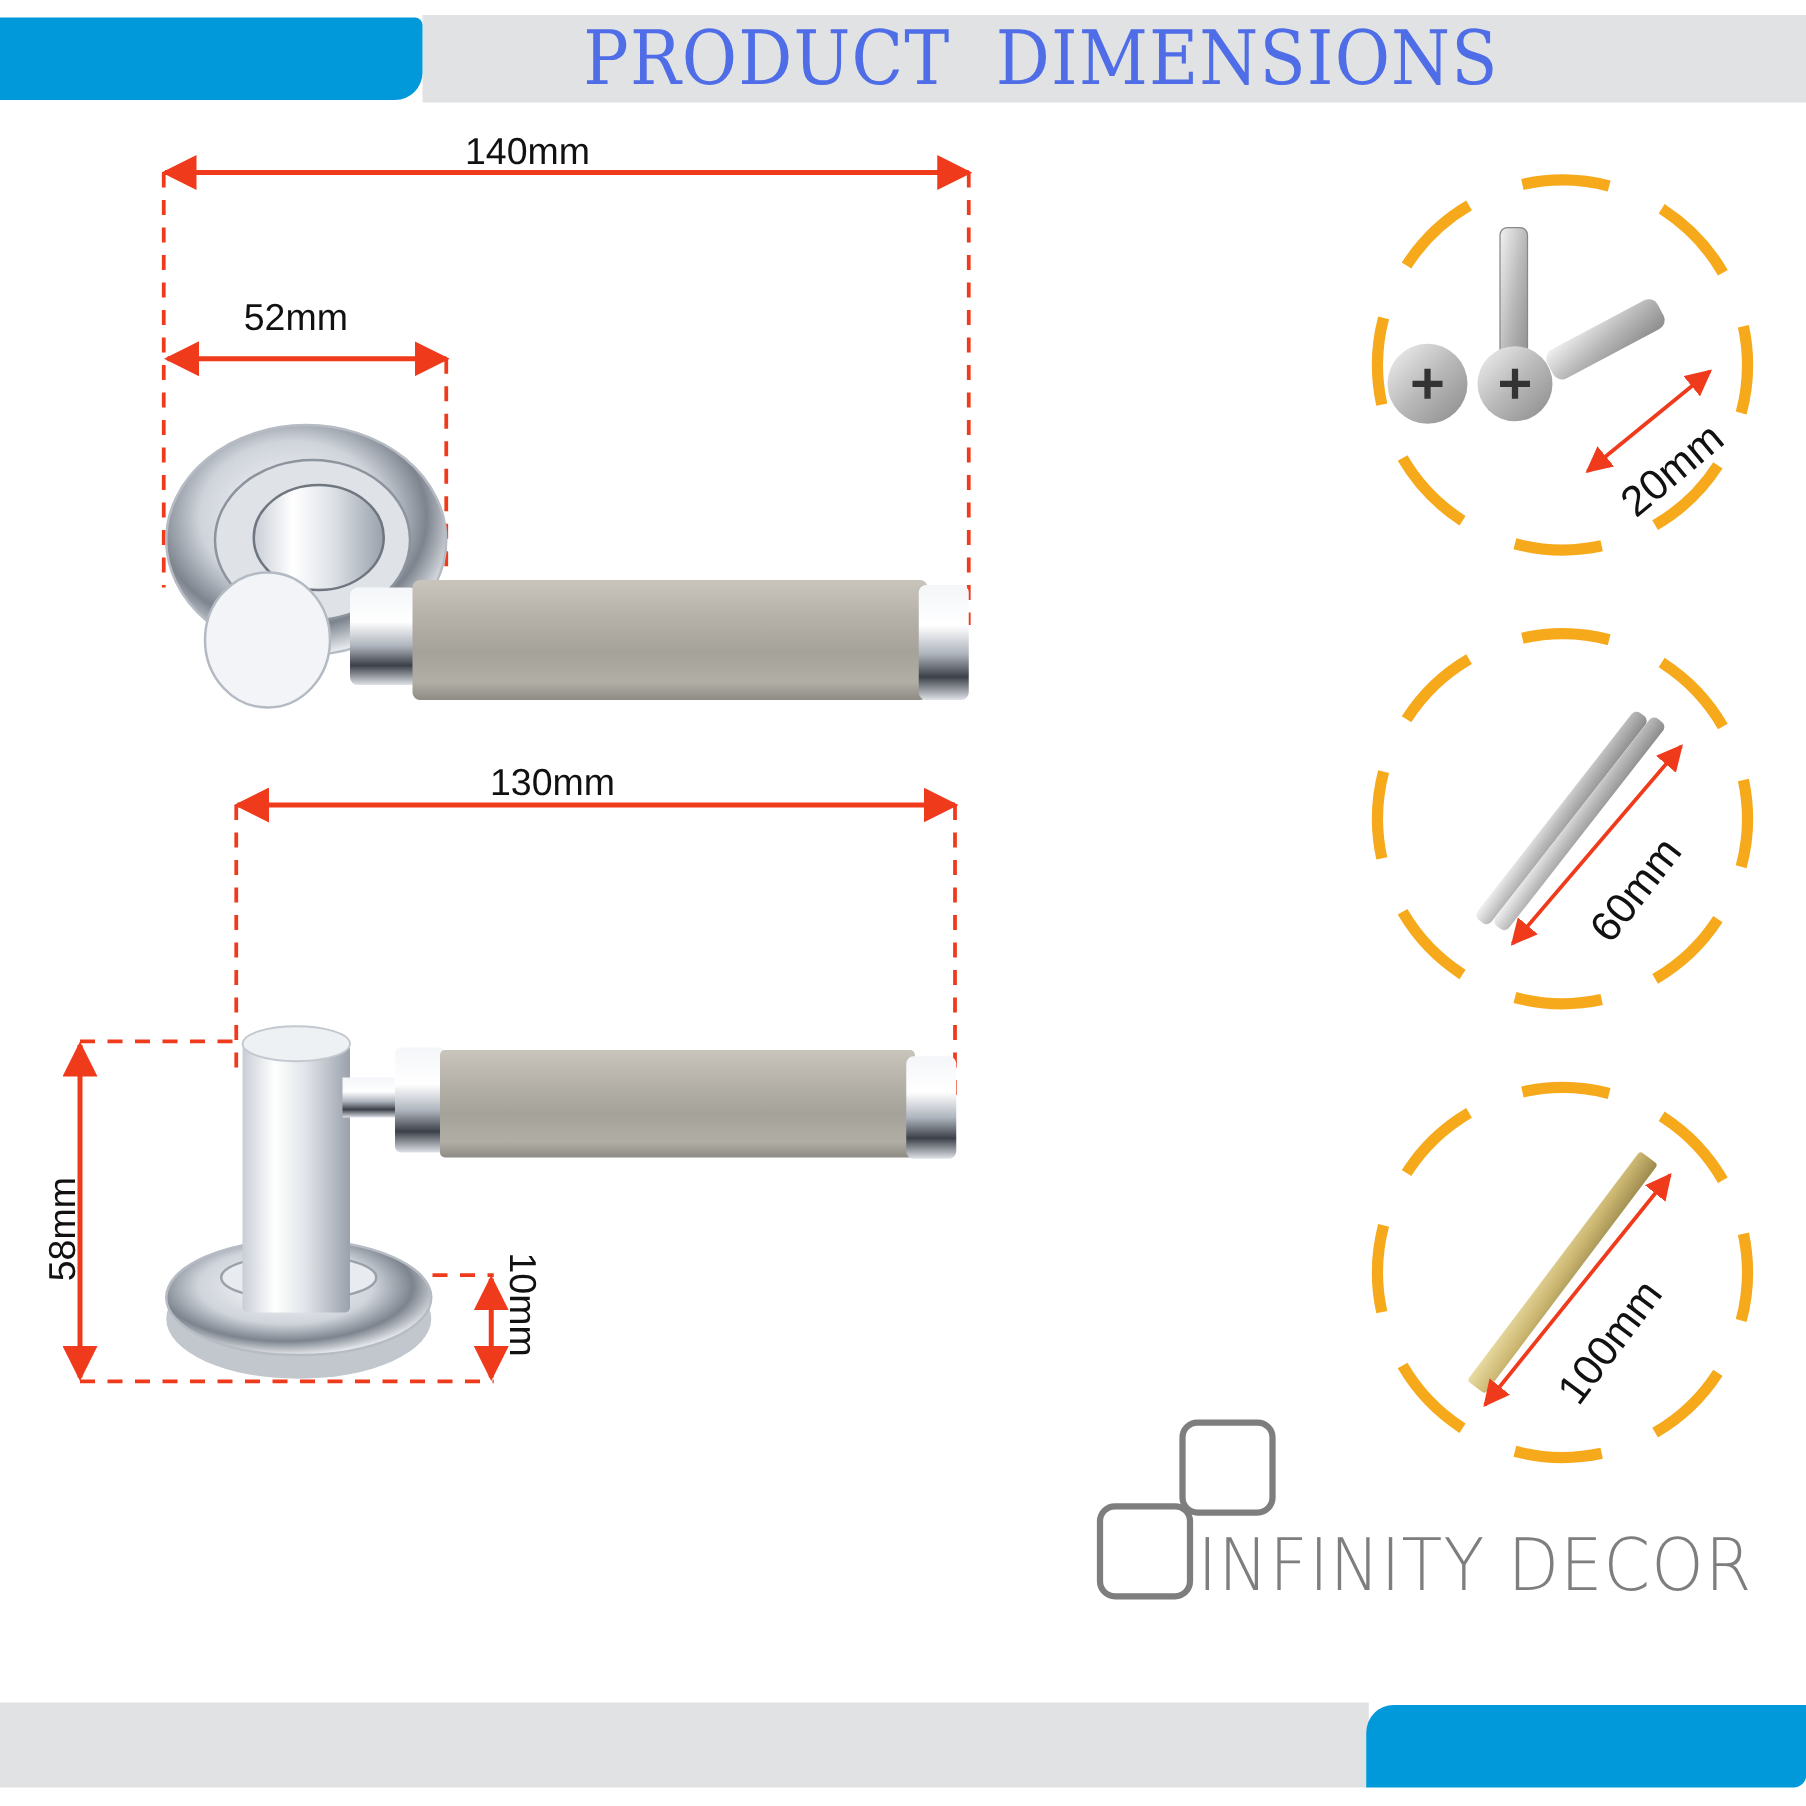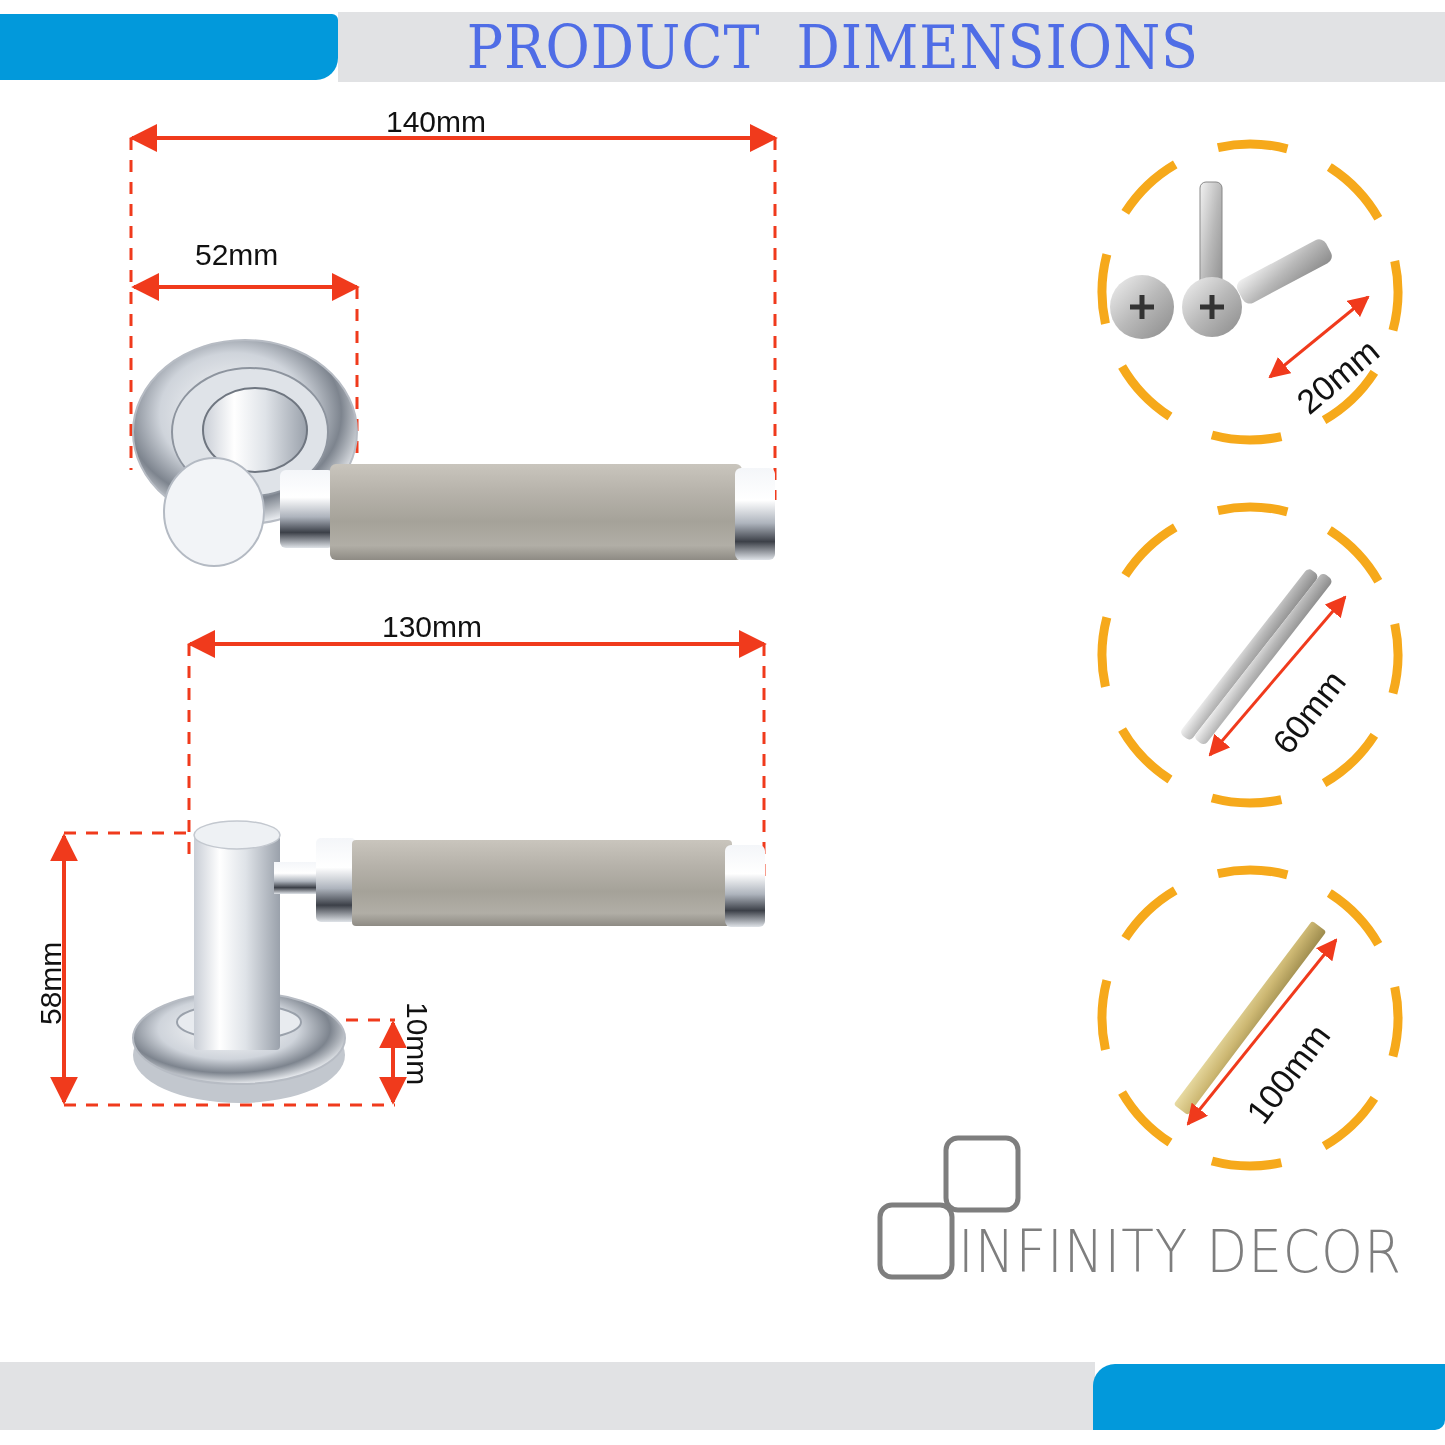--- a/index.html
+++ b/index.html
@@ -132,23 +132,23 @@
     <rect x="-115" y="-9" width="230" height="18" rx="3" fill="url(#brass)" transform="rotate(-53)"></rect>
     <line x1="-62" y1="106" x2="86" y2="-78" stroke="#f03a1c" stroke-width="3" marker-start="url(#arr)" marker-end="url(#arr)"></line>
   </g>
 
   <g fill="none" stroke="#7e7e7e" stroke-width="5">
     <rect x="946" y="1138" width="72" height="72" rx="12"></rect>
     <rect x="880" y="1205" width="72" height="72" rx="12"></rect>
   </g>
 </svg>
 
-<div class="abs dim-label" style="left:386px; top:107px;">140mm</div>
+<div class="abs dim-label" style="left:372px; top:107px;">140mm</div>
 <div class="abs dim-label" style="left:195px; top:240px;">52mm</div>
-<div class="abs dim-label" style="left:382px; top:612px;">130mm</div>
+<div class="abs dim-label" style="left:392px; top:612px;">130mm</div>
 <div class="abs dim-label" style="left:36px; top:1025px; transform:rotate(-90deg); transform-origin:left top;">58mm</div>
 <div class="abs dim-label" style="left:432px; top:1002px; transform:rotate(90deg); transform-origin:left top;">10mm</div>
 
 <div class="abs dim-label" style="left:1292px; top:395px; transform:rotate(-40deg); transform-origin:left top; font-size:34px;">20mm</div>
 <div class="abs dim-label" style="left:1268px; top:740px; transform:rotate(-52deg); transform-origin:left top; font-size:34px;">60mm</div>
 <div class="abs dim-label" style="left:1242px; top:1110px; transform:rotate(-53deg); transform-origin:left top; font-size:34px;">100mm</div>
 
 <div class="abs logo-text" style="left:958px; top:1222px;">INFINITY DECOR</div>
 
 <div class="abs ftr-gray"></div>

